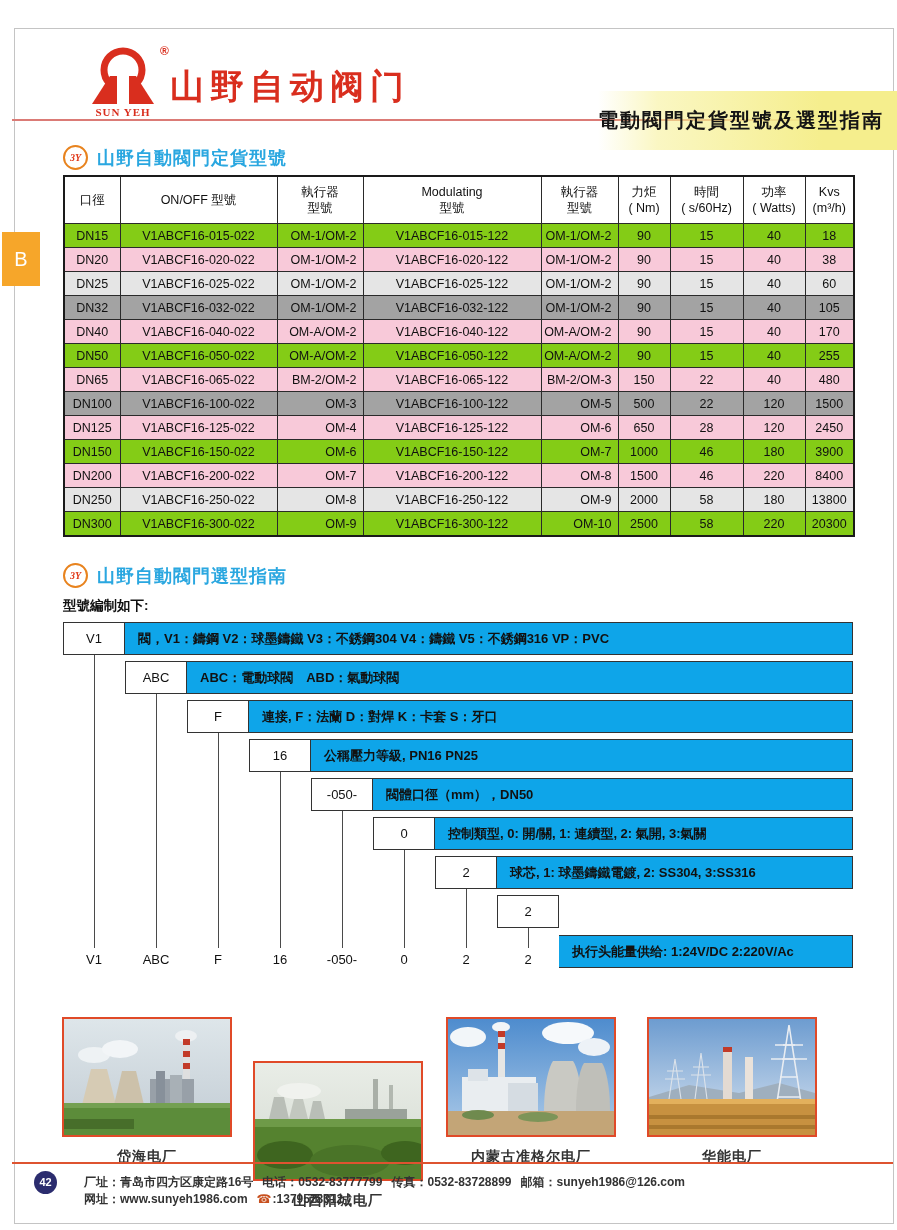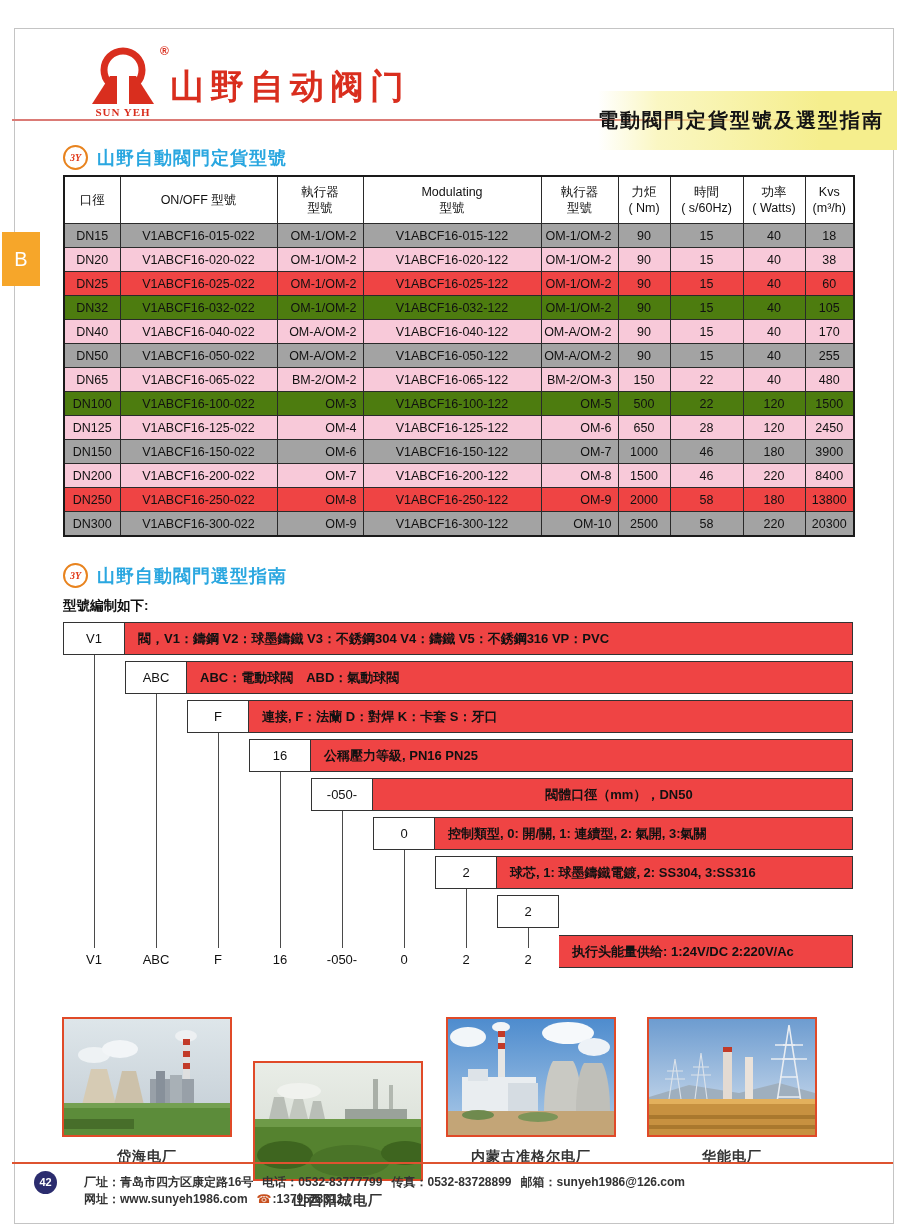--- a/index.html
+++ b/index.html
@@ -28,27 +28,27 @@
   .sec-title{font-size:18px;font-weight:bold;color:#2AA7E0;letter-spacing:1px;}
   .sub-head{position:absolute;left:63px;top:597px;font-size:13.5px;font-weight:bold;color:#111;}
   
   .order-table{position:absolute;left:63px;top:175px;width:790px;border-collapse:collapse;table-layout:fixed;
     border:2px solid #1a1a1a;}
   .order-table th{border:1px solid #2a2a2a;height:46px;font-size:12.5px;font-weight:normal;
     white-space:pre-line;line-height:1.3;text-align:center;vertical-align:middle;background:#fff;padding:0 1px;}
   .order-table td{border:1px solid #2a2a2a;height:23px;font-size:12.5px;text-align:center;
     vertical-align:middle;padding:0 2px;}
   .order-table td.c-act{text-align:right;padding-right:6px;}
-  .bg-cream td{background:#a3a3a3;} .bg-pink td{background:#F8C9D9;}
-  .bg-blue td{background:#ef4444;} .bg-white td{background:#4d7c0f;}
+  .bg-cream td{background:#84cc16;} .bg-pink td{background:#F8C9D9;}
+  .bg-blue td{background:#e5e5e5;} .bg-white td{background:#a3a3a3;}
   
   .diagram{position:absolute;left:63px;top:622px;width:790px;height:368px;}
   .code-box{position:absolute;height:33px;border:1px solid #333;box-sizing:border-box;background:#fff;
     font-size:13px;text-align:center;line-height:31px;}
-  .desc-box{position:absolute;height:33px;border:1px solid #333;border-left:none;box-sizing:border-box;background:#ef4444;
+  .desc-box{position:absolute;height:33px;border:1px solid #333;border-left:none;box-sizing:border-box;background:#0ea5e9;
     font-size:13px;font-weight:600;line-height:31px;padding-left:13px;white-space:nowrap;overflow:hidden;}
   .v-line{position:absolute;width:1px;background:#4a4a4a;}
   .code-label{position:absolute;transform:translateX(-50%);font-size:13px;color:#111;}
   
   .photo{position:absolute;top:1017px;width:170px;margin:0;}
   .img-box{width:166px;height:116px;border:2px solid #E04A28;box-sizing:content-box;display:block;}
   .img-box svg{display:block;width:166px;height:116px;}
   .photo figcaption{margin-top:11px;text-align:center;font-size:14px;font-weight:600;color:#333;letter-spacing:1px;}
   
   .rule-orange{position:absolute;left:12px;top:1162px;width:881px;height:2px;background:#DE5330;}
@@ -282,21 +282,21 @@
       <div class="code-label" style="left: 93px; top: 330px;">ABC</div>
       <div class="code-box" style="left: 124px; top: 78px; width: 62px;">F</div>
       <div class="desc-box" style="left: 186px; top: 78px; width: 604px;">連接, F：法蘭 D：對焊 K：卡套 S：牙口</div>
       <div class="v-line" style="left: 155px; top: 111px; height: 215px;"></div>
       <div class="code-label" style="left: 155px; top: 330px;">F</div>
       <div class="code-box" style="left: 186px; top: 117px; width: 62px;">16</div>
       <div class="desc-box" style="left: 248px; top: 117px; width: 542px;">公稱壓力等級, PN16 PN25</div>
       <div class="v-line" style="left: 217px; top: 150px; height: 176px;"></div>
       <div class="code-label" style="left: 217px; top: 330px;">16</div>
       <div class="code-box" style="left: 248px; top: 156px; width: 62px;">-050-</div>
-      <div class="desc-box" style="left: 310px; top: 156px; width: 480px; text-align: center;">閥體口徑（mm），DN50</div>
+      <div class="desc-box" style="left: 310px; top: 156px; width: 480px;">閥體口徑（mm），DN50</div>
       <div class="v-line" style="left: 279px; top: 189px; height: 137px;"></div>
       <div class="code-label" style="left: 279px; top: 330px;">-050-</div>
       <div class="code-box" style="left: 310px; top: 195px; width: 62px;">0</div>
       <div class="desc-box" style="left: 372px; top: 195px; width: 418px;">控制類型, 0: 開/關, 1: 連續型, 2: 氣開, 3:氣關</div>
       <div class="v-line" style="left: 341px; top: 228px; height: 98px;"></div>
       <div class="code-label" style="left: 341px; top: 330px;">0</div>
       <div class="code-box" style="left: 372px; top: 234px; width: 62px;">2</div>
       <div class="desc-box" style="left: 434px; top: 234px; width: 356px;">球芯, 1: 球墨鑄鐵電鍍, 2: SS304, 3:SS316</div>
       <div class="v-line" style="left: 403px; top: 267px; height: 59px;"></div>
       <div class="code-label" style="left: 403px; top: 330px;">2</div>

